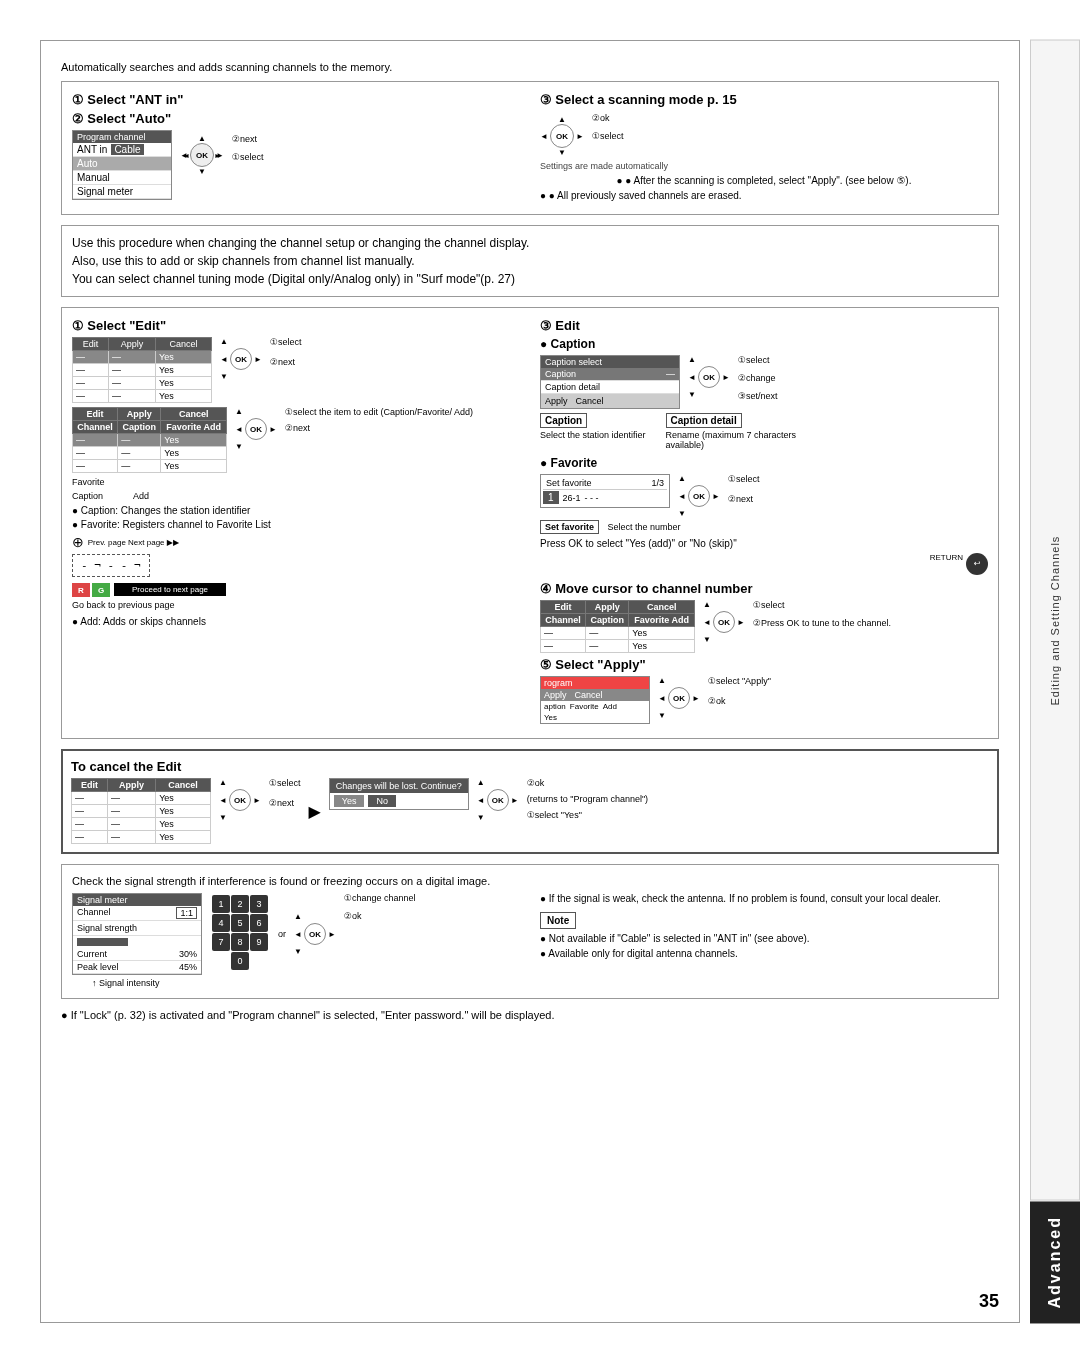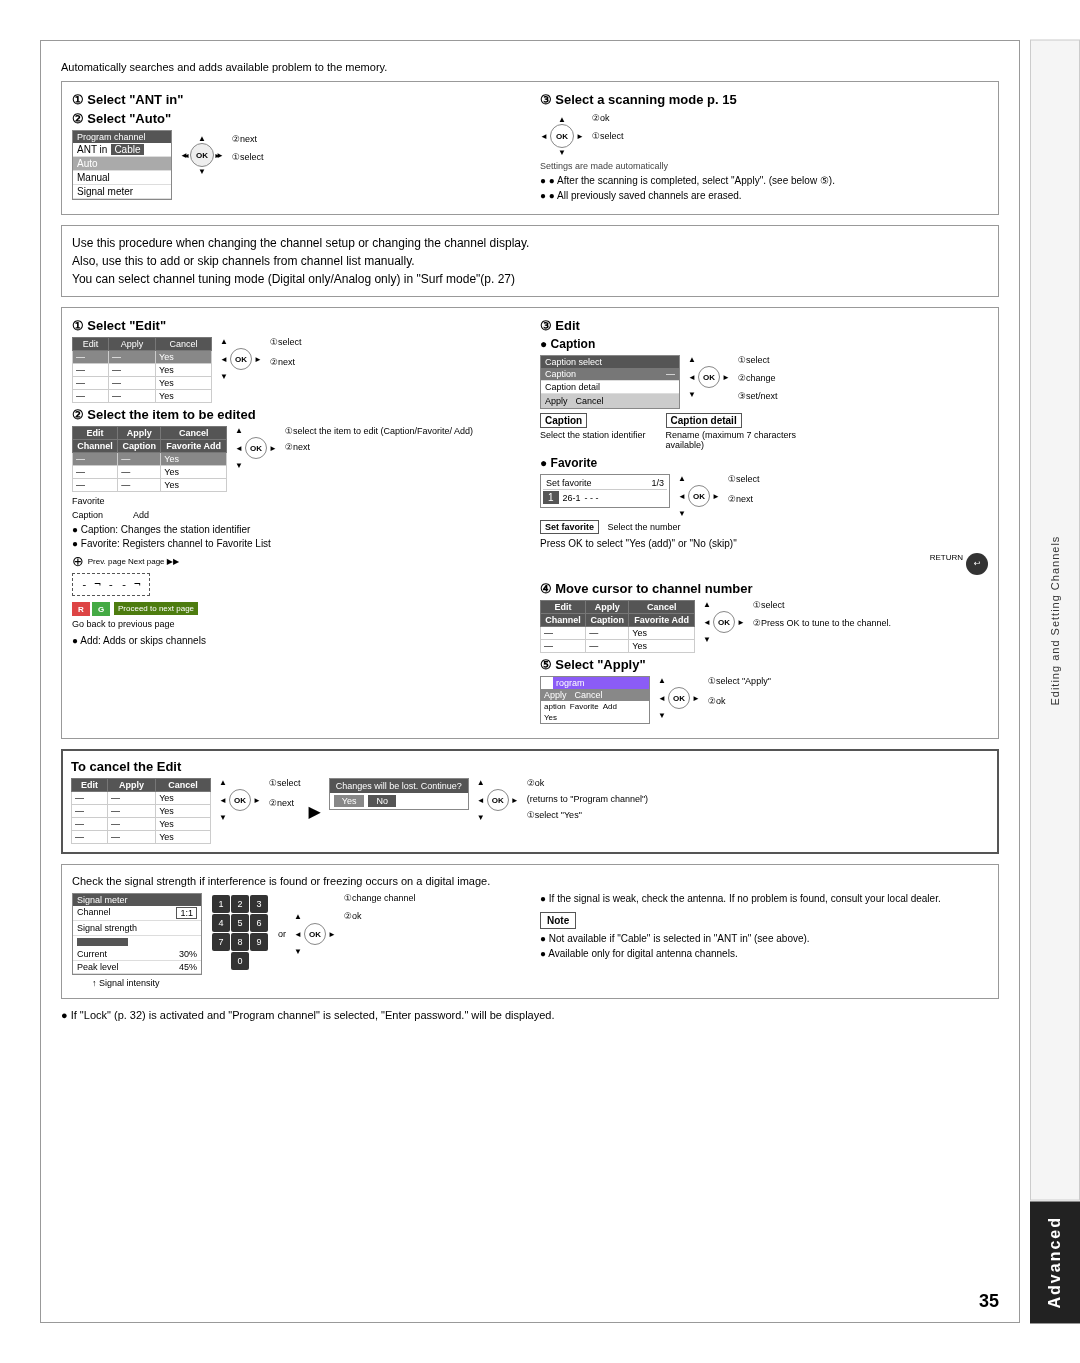--- a/index.html
+++ b/index.html
@@ -344,44 +344,44 @@
       display: flex;
       align-items: center;
       justify-content: center;
       font-size: 8px;
       font-weight: bold;
       color: #fff;
     }
     .rg-btn.r { background: #d44; }
     .rg-btn.g { background: #4a4; }
     .goto-btn {
-      background: #4d7c0f;
+      background: #000000;
       color: #fff;
       font-size: 8px;
-      padding: 2px 4px;
+      padding: 2px 18px;
       display: inline-block;
     }
 
     .top-instruction {
       margin-bottom: 8px;
       font-size: 11px;
     }
     .footer-note {
       margin-top: 8px;
       font-size: 11px;
     }
   </style>
 </head>
 <body>
 
 <div class="page-container">
   <div class="main-content">
     <div class="content-area">
 
-      <div class="top-instruction">Automatically searches and adds available problem to the memory.</div>
+      <div class="top-instruction">Automatically searches and adds scanning channels to the memory.</div>
 
       <div class="section-top">
         <div class="two-col">
 
           <div class="col-left">
             <div class="step-title">① Select "ANT in"</div>
             <div class="step-title mb4">② Select "Auto"</div>
 
             <div class="flex-row">
               <div>
@@ -425,21 +425,21 @@
                   <span style="font-size:8px;">►</span>
                 </div>
                 <div style="font-size:8px;">▼</div>
               </div>
               <div style="font-size:9px;display:flex;flex-direction:column;gap:8px;margin-top:2px;">
                 <span>②ok</span>
                 <span>①select</span>
               </div>
             </div>
             <div class="mt4 annotation">Settings are made automatically</div>
-            <div class="mt4 bullet" style="font-size:10px;list-style:none;margin-left:0;">● After the scanning is completed, select "Apply". (see below ⑤).</div>
+            <div class="mt4 bullet" style="font-size:10px;list-style:none;margin-left:0;text-align:center;">● After the scanning is completed, select "Apply". (see below ⑤).</div>
             <div class="mt4 bullet" style="font-size:10px;list-style:none;margin-left:0;">● All previously saved channels are erased.</div>
           </div>
         </div>
       </div>
 
       <div class="section-mid">
         <div>Use this procedure when changing the channel setup or changing the channel display.</div>
         <div class="mt4">Also, use this to add or skip channels from channel list manually.</div>
         <div class="mt4">You can select channel tuning mode (Digital only/Analog only) in "Surf mode"(p. 27)</div>
       </div>
@@ -490,21 +490,20 @@
                   <span style="font-size:8px;">►</span>
                 </div>
                 <div style="font-size:8px;">▼</div>
               </div>
               <div style="font-size:9px;display:flex;flex-direction:column;gap:10px;">
                 <span>①select</span>
                 <span>②next</span>
               </div>
             </div>
 
-            <div class="step-title mb4">② Select the item to be edited</div>
             
             <div class="flex-row mb4">
               <div>
                 <table style="width:155px;font-size:9px;border-collapse:collapse;border:1px solid #888;">
                   <tbody>
                       <tr>
                     <th style="background:#555;color:#fff;padding:1px 3px;border:1px solid #777;">Edit</th>
                     <th style="background:#555;color:#fff;padding:1px 3px;border:1px solid #777;">Apply</th>
                     <th style="background:#555;color:#fff;padding:1px 3px;border:1px solid #777;">Cancel</th>
                   </tr>
@@ -697,21 +696,21 @@
               <div style="font-size:9px;display:flex;flex-direction:column;gap:8px;">
                 <span>①select</span>
                 <span>②Press OK to tune to the channel.</span>
               </div>
             </div>
 
             <div class="step-title mb4">⑤ Select "Apply"</div>
             <div class="flex-row mb4">
               <div>
                 <div style="border:1px solid #888;font-size:9px;width:110px;">
-                  <div style="background:#8b5cf6;color:#fff;padding:1px 3px;font-size:9px;margin-left:12px;">rogram</div>
+                  <div style="background:#ef4444;color:#fff;padding:1px 3px;font-size:9px;">rogram</div>
                   <div style="display:flex;gap:8px;padding:1px 3px;background:#888;color:#fff;">
                     <span>Apply</span>
                     <span>Cancel</span>
                   </div>
                   <div style="display:flex;gap:4px;padding:1px 3px;font-size:8px;">
                     <span>aption</span>
                     <span>Favorite</span>
                     <span>Add</span>
                   </div>
                   <div style="padding:1px 3px;font-size:8px;">Yes</div>

